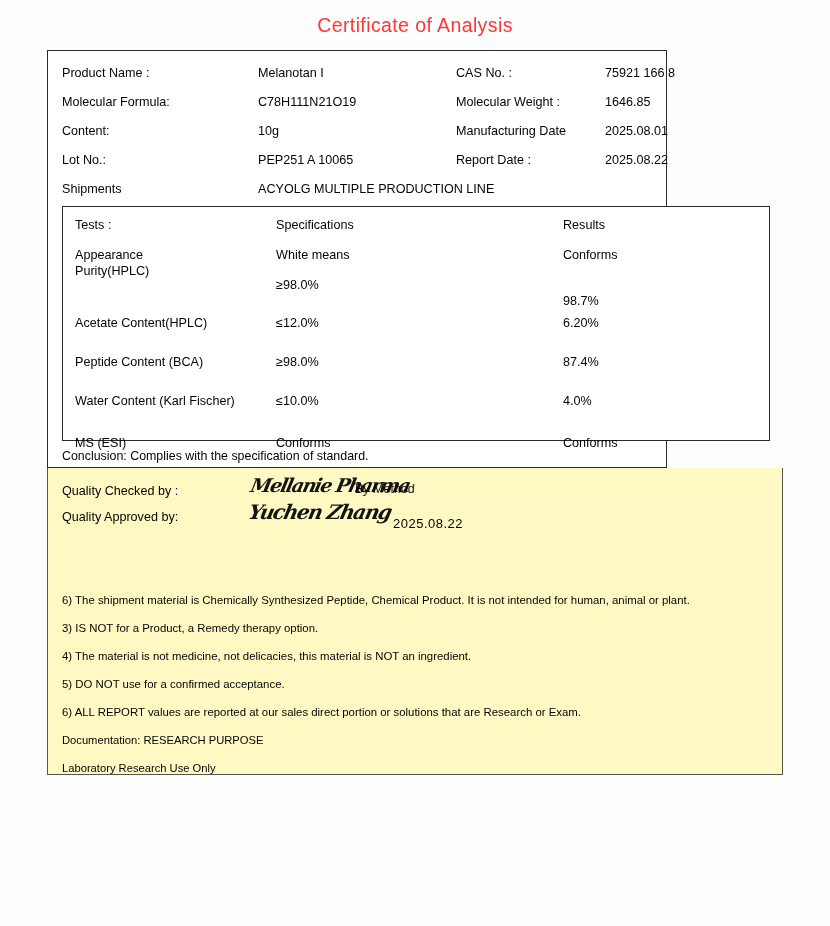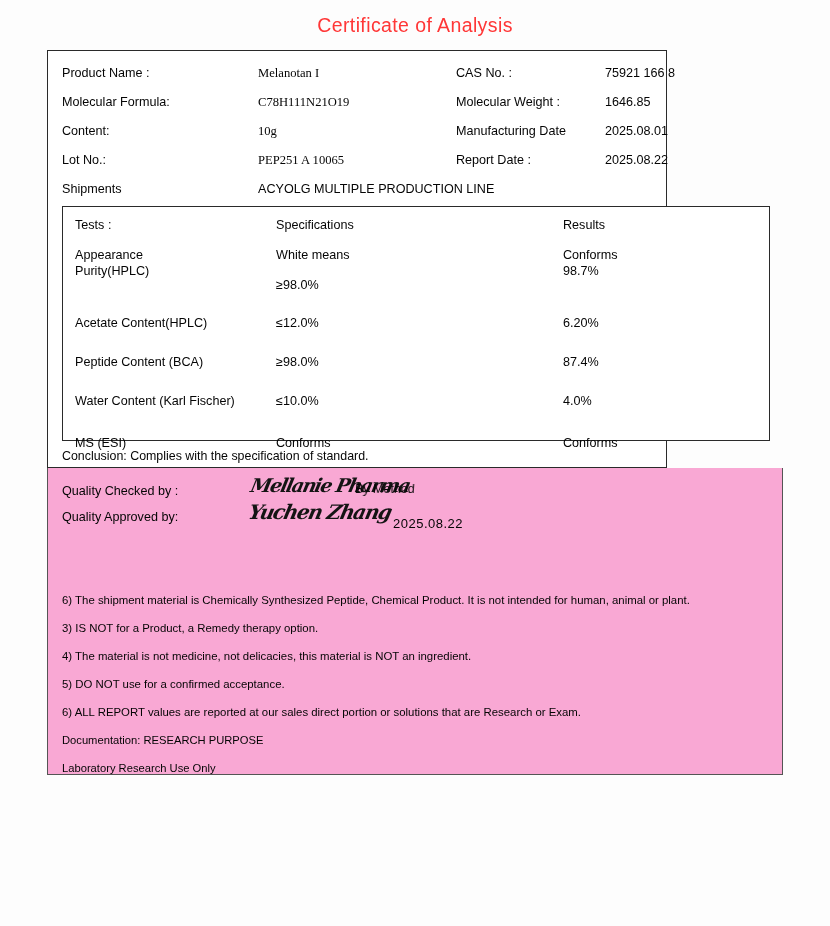--- a/index.html
+++ b/index.html
@@ -64,21 +64,21 @@
     padding: 8px 0 0 0;
     box-sizing: border-box;
   }
   .hrow {
     position: relative;
     height: 29px;
     line-height: 29px;
     font-size: 12.6px;
   }
   .hlabel-l { position: absolute; left: 14px;  top: 0; }
-  .hval-l   { position: absolute; left: 210px; top: 0; font-family: Liberation Serif, serif; }
+  .hval-l   { position: absolute; left: 210px; top: 0; }
   .hlabel-r { position: absolute; left: 408px; top: 0; }
   .hval-r   { position: absolute; left: 557px; top: 0; }
   .hwide    { position: absolute; left: 210px; top: 0; }
 
   
   .results-box {
     position: absolute;
     left: 14px;
     top: 155px;
     width: 708px;
@@ -108,21 +108,21 @@
   
   .sign-frame {
     position: absolute;
     left: 47px;
     top: 468px;
     width: 736px;
     height: 307px;
     border: 1.4px solid #555;
     border-top: none;
     box-sizing: border-box;
-    background: #f9a8d4;
+    background: #fef9c3;
   }
   .sig-label {
     position: absolute;
     left: 14px;
     font-size: 12.6px;
   }
   .sig-label.one { top: 16px; }
   .sig-label.two { top: 42px; }
 
   .sig-script {
@@ -229,21 +229,21 @@
         <span class="tc-test">
           <span class="sub-line doc-text">Appearance</span>
           <span class="sub-line doc-text">Purity(HPLC)</span>
         </span>
         <span class="tc-spec">
           <span class="sub-line doc-text">White means</span>
           <span class="sub-line doc-text" style="margin-top:14px; display:block;">≥98.0%</span>
         </span>
         <span class="tc-res">
           <span class="sub-line doc-text">Conforms</span>
-          <span class="sub-line doc-text" style="margin-top:0; display:block;">98.7%</span>
+          <span class="sub-line doc-text" style="margin-top:30px; display:block;">98.7%</span>
         </span>
       </div>
 
       <div class="trow" style="top:24px; height:33px;">
         <span class="tc-test doc-text">Acetate Content(HPLC)</span>
         <span class="tc-spec doc-text">≤12.0%</span>
         <span class="tc-res doc-text">6.20%</span>
       </div>
 
       <div class="trow" style="top:30px; height:33px;">

